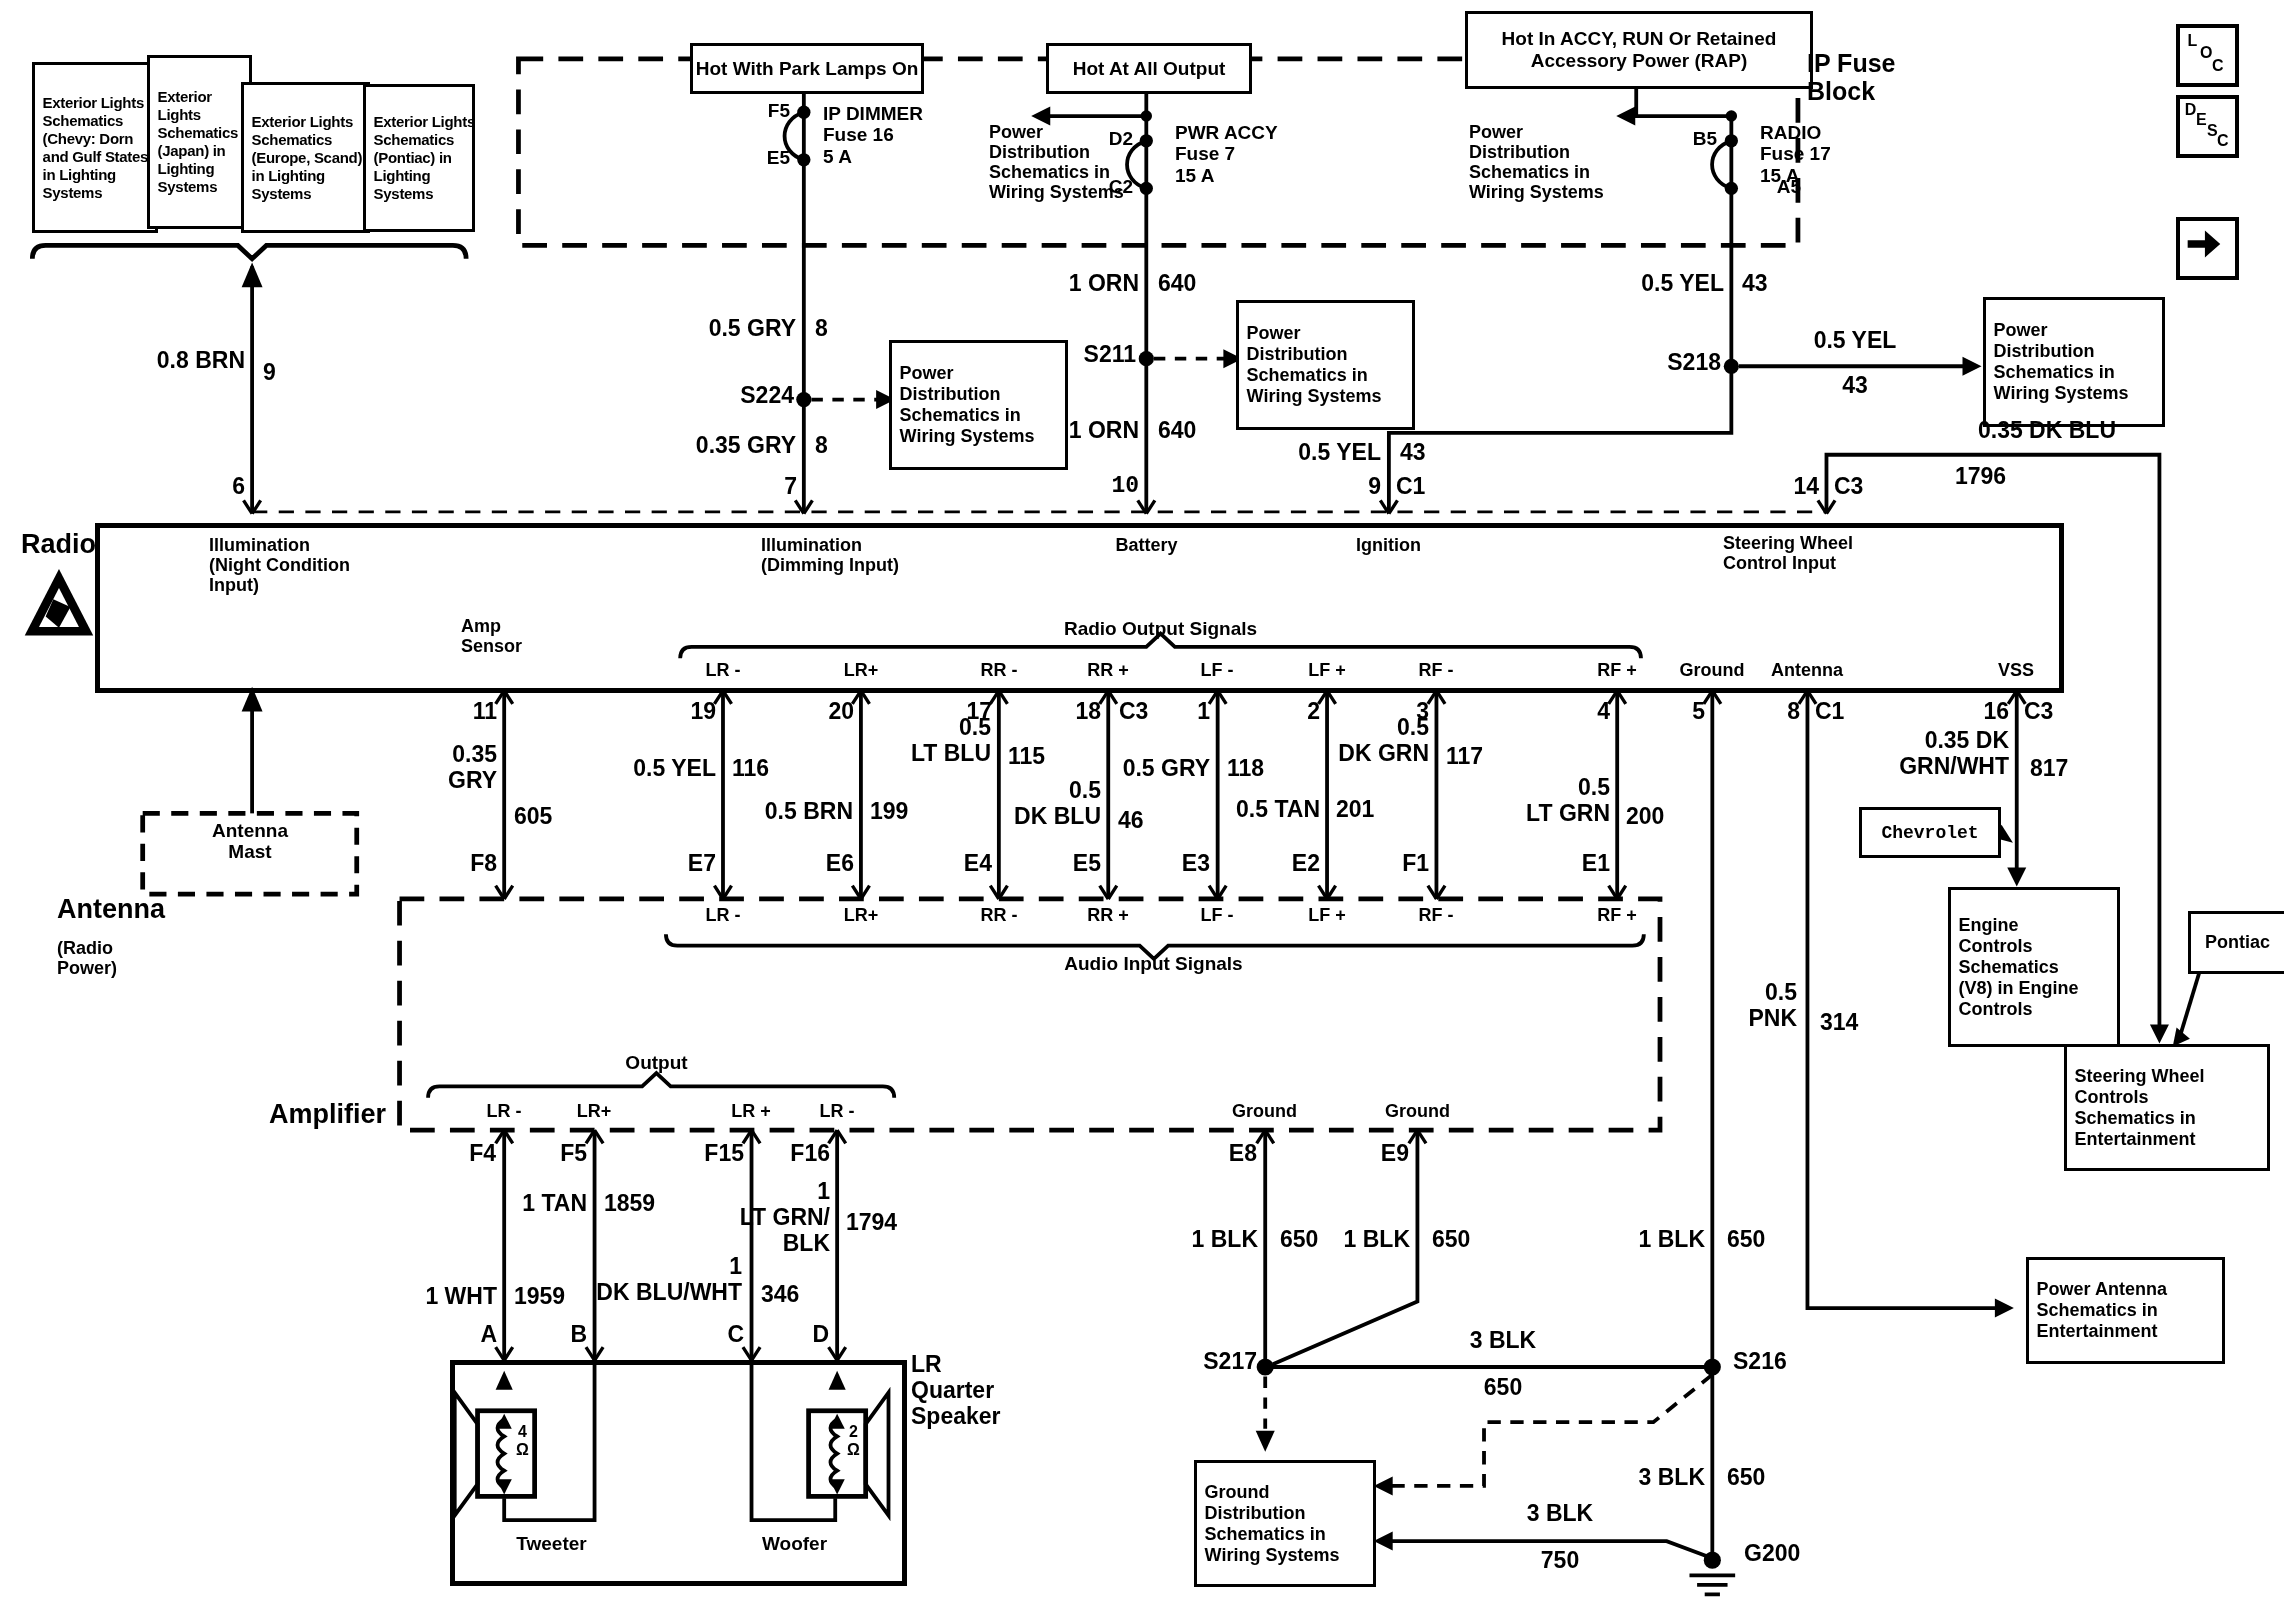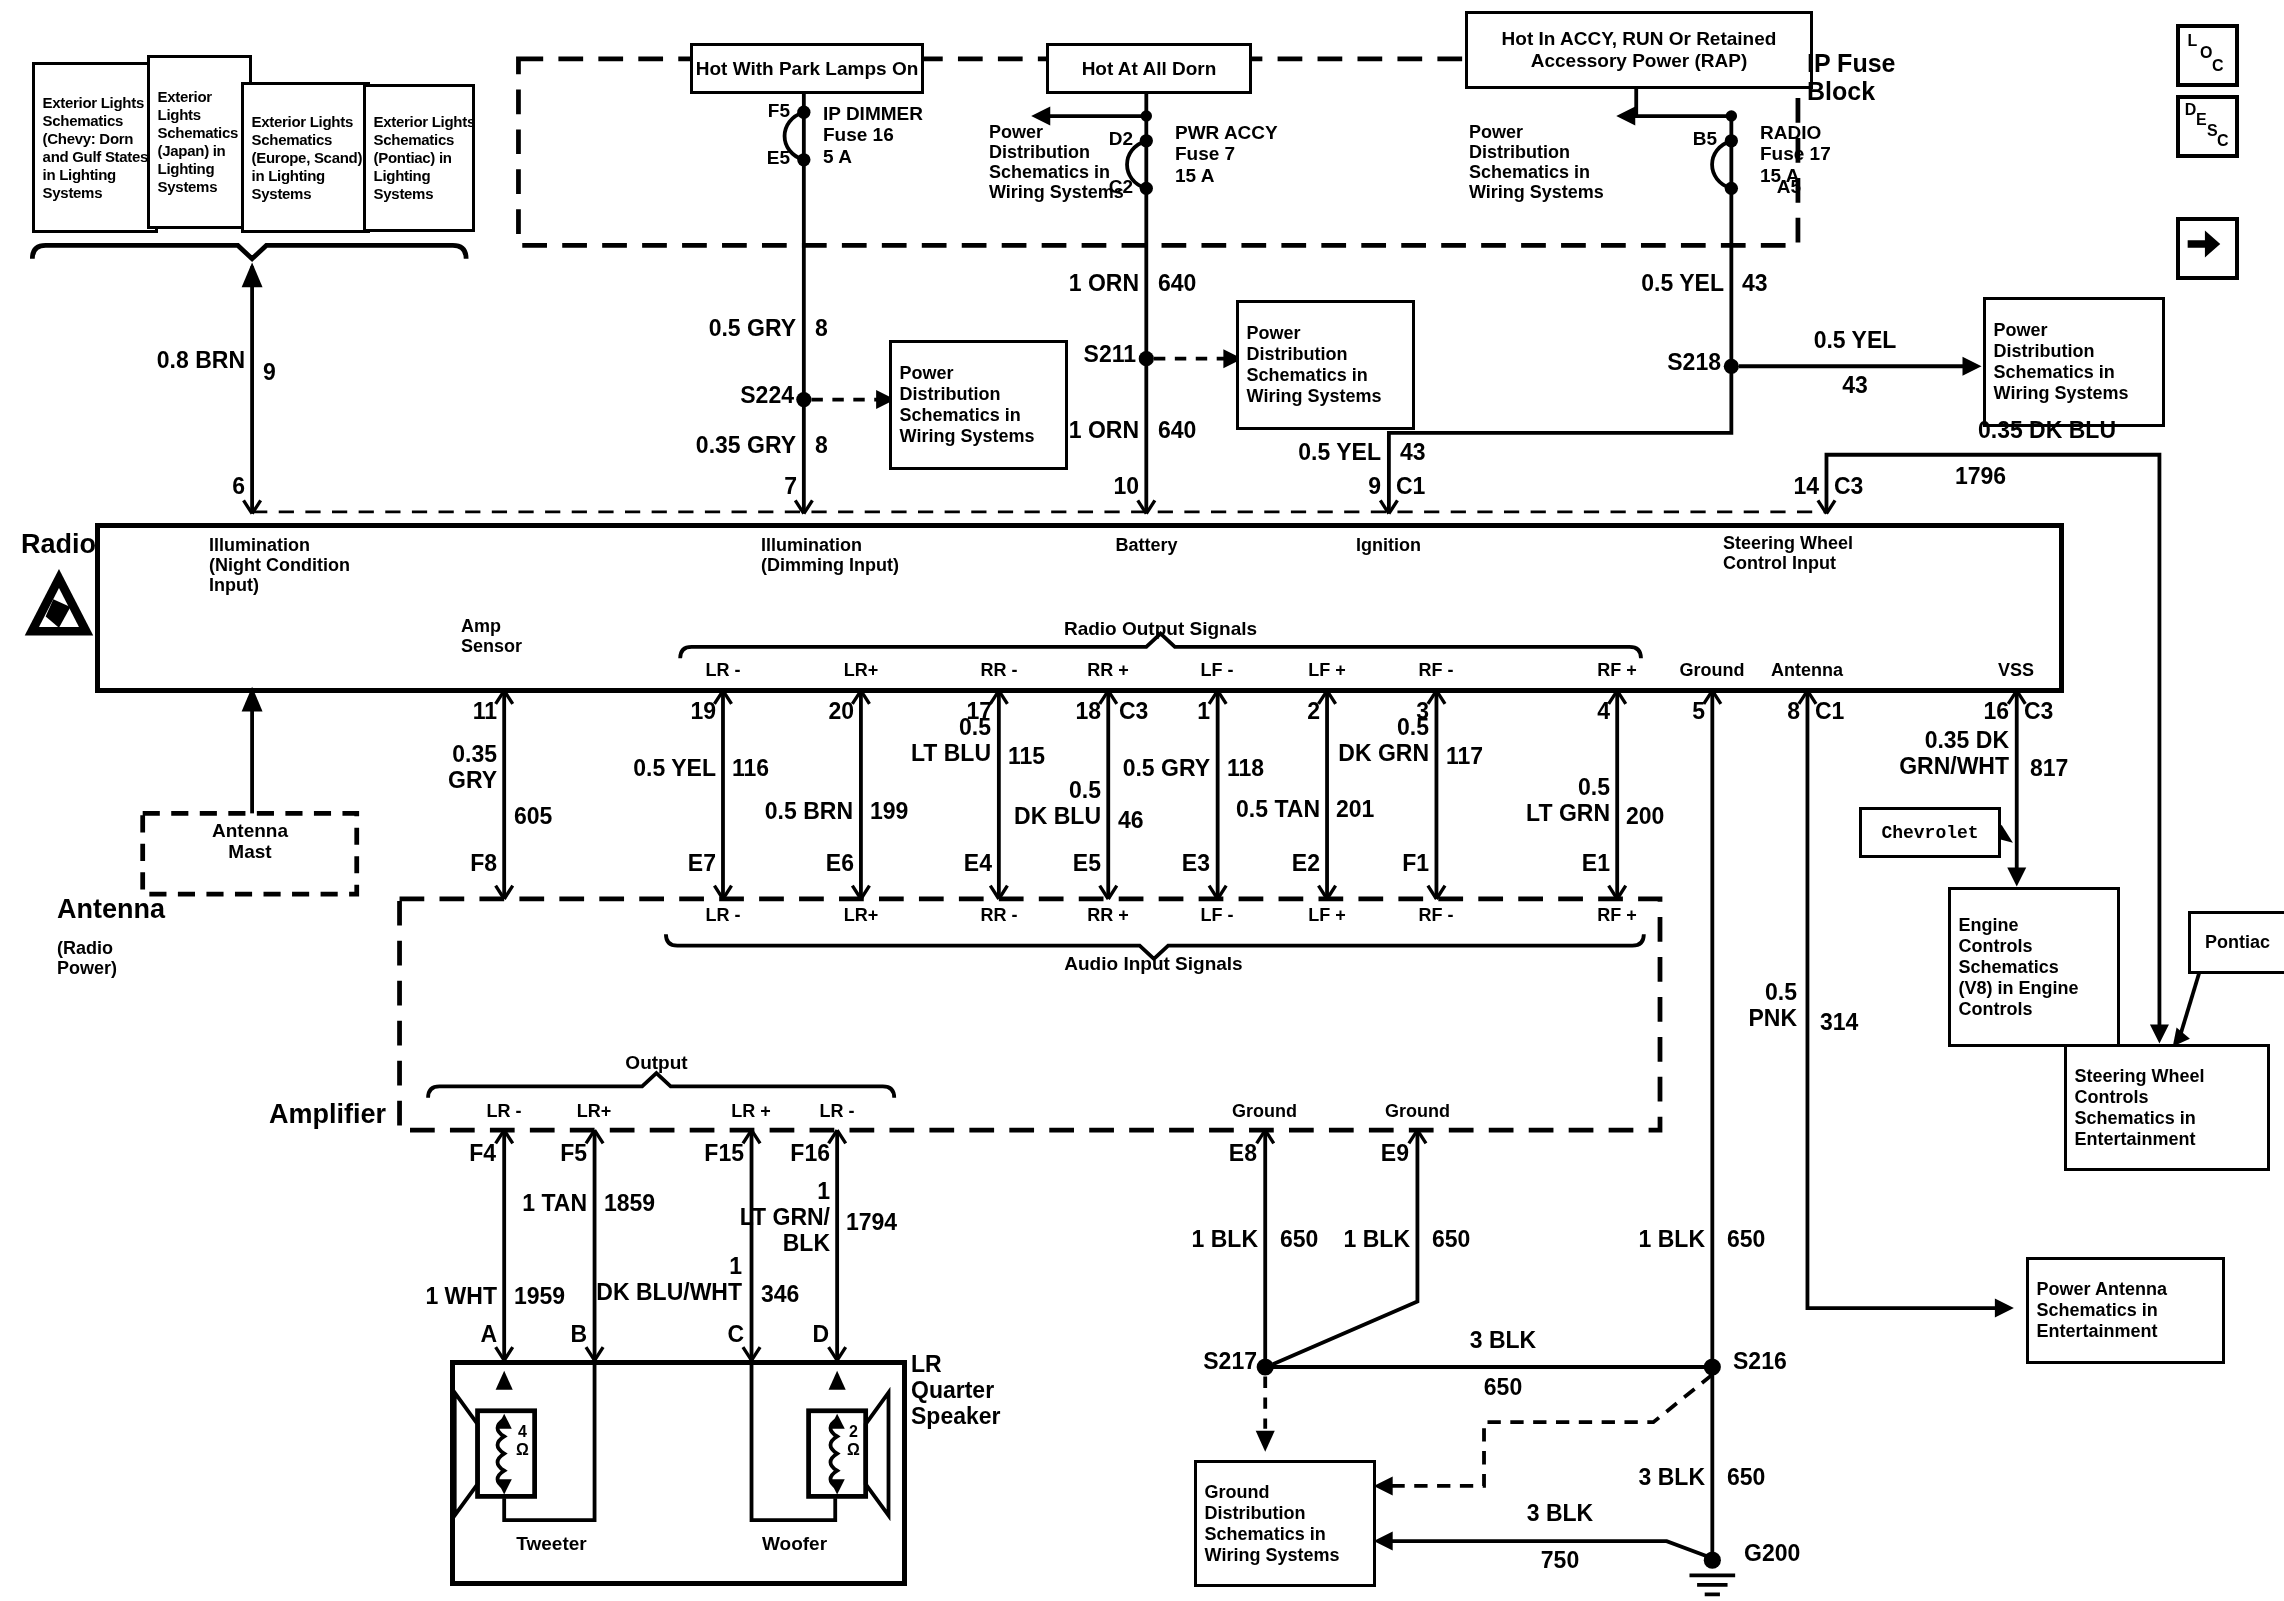--- a/index.html
+++ b/index.html
@@ -158,21 +158,21 @@
 (Europe, Scand)
 in Lighting
 Systems</span></div>
 <div class="box bl f16" style="left:363px;top:84px;width:98px;height:142px;"><span>Exterior Lights
 Schematics
 (Pontiac) in
 Lighting
 Systems</span></div>
 
 <div class="box f20" style="left:690px;top:43px;width:228px;height:45px;"><span>Hot With Park Lamps On</span></div>
-<div class="box f20" style="left:1046px;top:43px;width:200px;height:45px;"><span>Hot At All Dorn</span></div>
+<div class="box f20" style="left:1046px;top:43px;width:200px;height:45px;"><span>Hot At All Output</span></div>
 <div class="box f20" style="left:1465px;top:11.4px;width:342px;height:72px;"><span>Hot In ACCY, RUN Or Retained
 Accessory Power (RAP)</span></div>
 
 <div class="box bl f19" style="left:889px;top:340px;width:165px;height:124px;"><span>Power
 Distribution
 Schematics in
 Wiring Systems</span></div>
 <div class="box bl f19" style="left:1236px;top:300px;width:165px;height:124px;"><span>Power
 Distribution
 Schematics in
@@ -268,21 +268,21 @@
 <div class="lbl c" style="left:1779px;top:373px;width:152px;">43</div>
 <div class="lbl c" style="left:1940px;top:418px;width:214px;">0.35 DK BLU</div>
 <div class="lbl" style="left:1955px;top:464px;">1796</div>
 
 <div class="lbl r" style="left:699px;top:383px;width:95px;">S224</div>
 <div class="lbl r" style="left:1041px;top:342px;width:95px;">S211</div>
 <div class="lbl r" style="left:1626px;top:350px;width:95px;">S218</div>
 
 <div class="lbl r" style="left:197px;top:474px;width:48px;">6</div>
 <div class="lbl r" style="left:749px;top:474px;width:48px;">7</div>
-<div class="lbl r" style="left:1091px;top:474px;width:48px;">10</div>
+<div class="lbl r" style="left:1091px;top:474px;width:48px;font-family:Liberation Mono, monospace;">10</div>
 <div class="lbl r" style="left:1333px;top:474px;width:48px;">9</div>
 <div class="lbl" style="left:1396px;top:474px;">C1</div>
 <div class="lbl r" style="left:1771px;top:474px;width:48px;">14</div>
 <div class="lbl" style="left:1834px;top:474px;">C3</div>
 
 <div class="lbl f28" style="left:21px;top:529px;">Radio</div>
 <div class="lbl f19" style="left:209px;top:535px;">Illumination
 (Night Condition
 Input)</div>
 <div class="lbl f19" style="left:761px;top:535px;">Illumination

